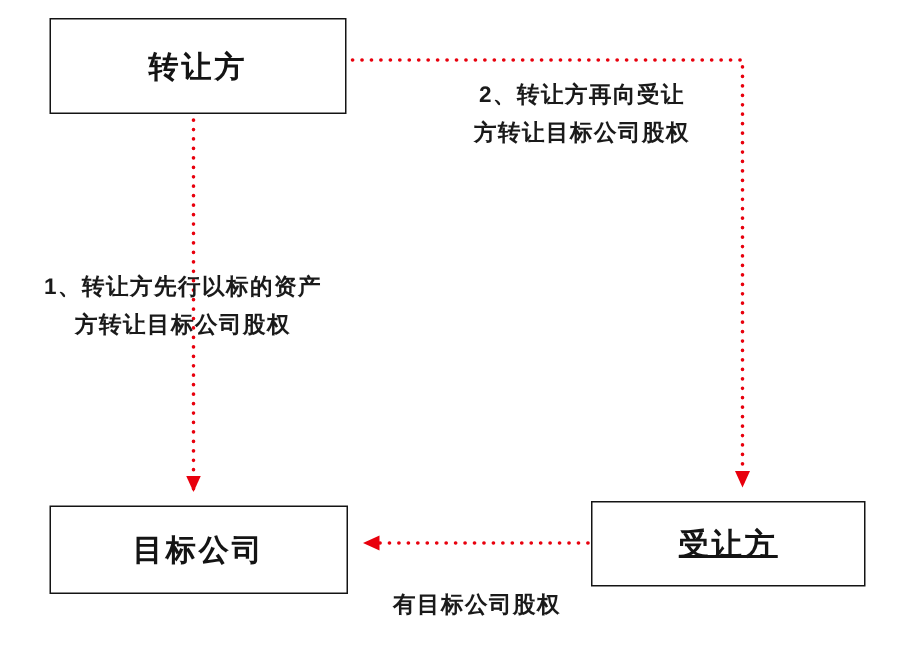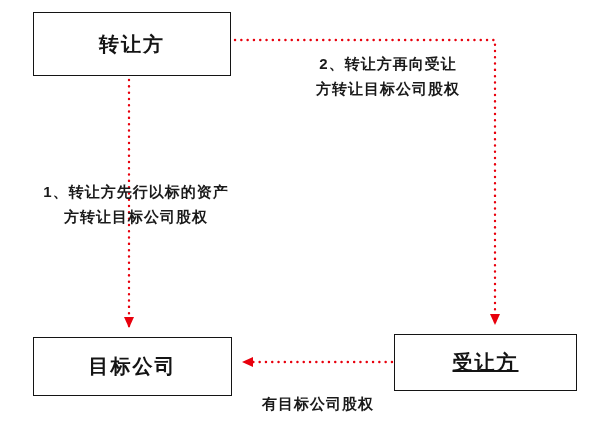--- a/index.html
+++ b/index.html
@@ -36,21 +36,21 @@
 
   .edge-label {
     position: absolute;
     font-weight: bold;
     font-size: 15px;
     color: #1a1a1a;
     text-align: center;
     line-height: 25px;
     letter-spacing: 1px;
   }
-  .label-1 { left: 14px;  top: 179px; width: 244px; }
+  .label-1 { left: 0;  top: 179px; width: 244px; }
   .label-2 { left: 288px; top: 51px;  width: 200px; }
   .label-3 { left: 230px; top: 391px; width: 176px; }
 
   svg.arrows {
     position: absolute;
     left: 0;
     top: 0;
     width: 612px;
     height: 447px;
     pointer-events: none;

